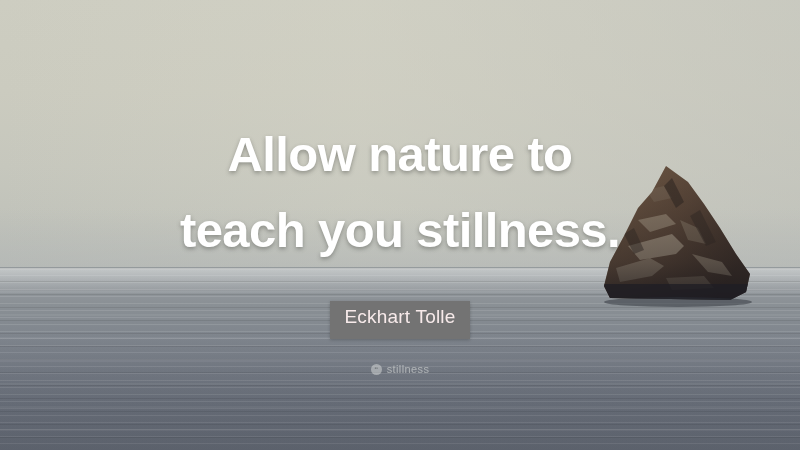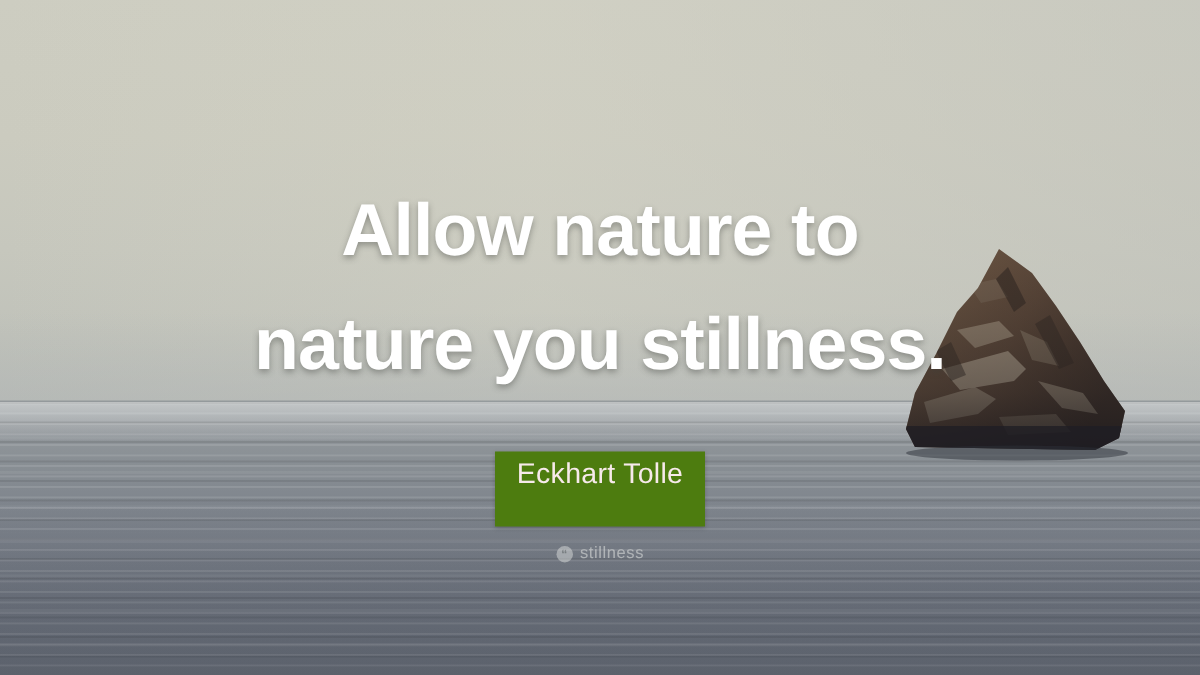--- a/index.html
+++ b/index.html
@@ -123,25 +123,25 @@
 
   
   .author-row {
     position: absolute;
     left: 0; right: 0;
     top: 301px;
     text-align: center;
   }
   .author-badge {
     display: inline-block;
-    background: #4d7c0f;
+    background: #737373;
     color: #f7eaea;
     font-size: 19px;
     line-height: 19px;
-    padding: 6px 14px 25px 14px;
+    padding: 6px 14px 13px 14px;
     letter-spacing: 0.2px;
     box-shadow: 0 1px 3px rgba(0,0,0,0.22);
   }
 
   
   .watermark {
     position: absolute;
     left: 0; right: 0;
     top: 364px;
     display: flex;
@@ -231,21 +231,21 @@
           <rect x="0" y="134" width="200" height="26" fill="#1f1d24" opacity="0.78"></rect>
         </g>
 
         <ellipse cx="98" cy="152" rx="74" ry="5" fill="#2b2f38" opacity="0.5"></ellipse>
       </svg>
     </div>
   </div>
 
   <div class="quote-block">
     <div class="quote-line">Allow nature to</div>
-    <div class="quote-line">nature you stillness.</div>
+    <div class="quote-line">teach you stillness.</div>
   </div>
 
   <div class="author-row">
     <span class="author-badge">Eckhart Tolle</span>
   </div>
 
   <div class="watermark">
     <span class="wm-badge">“</span>
     <span class="wm-text">stillness</span>
   </div>

